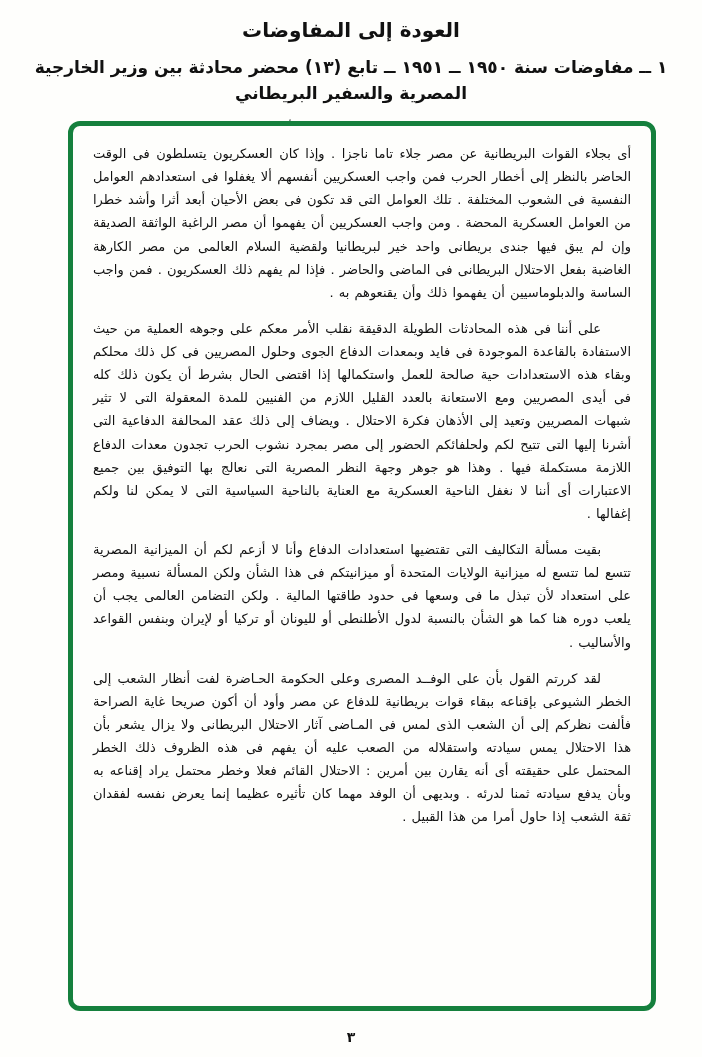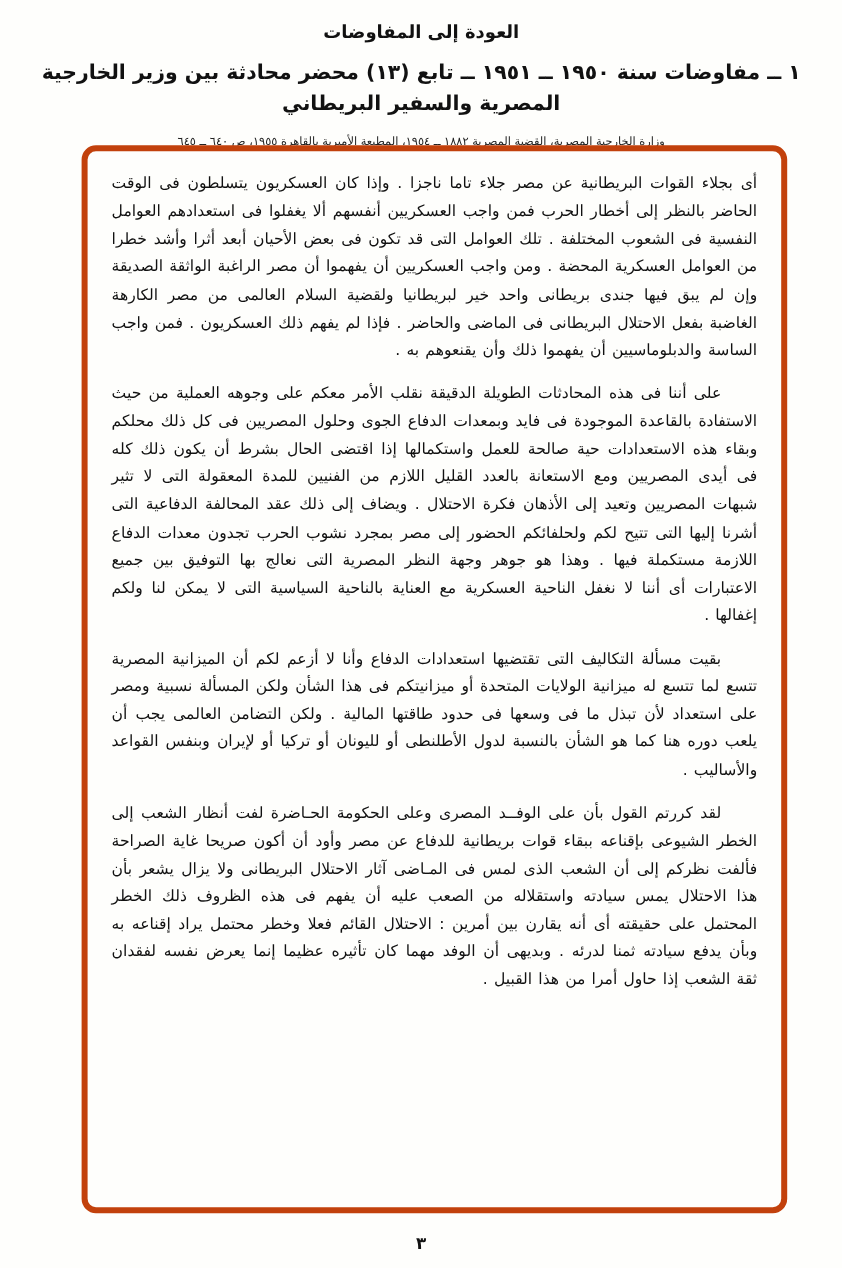--- a/index.html
+++ b/index.html
@@ -16,21 +16,21 @@
     direction: rtl;
     font-family: "DejaVu Sans", sans-serif;
     color: #111;
     overflow: hidden;
   }
   .doc-header {
     padding-top: 18px;
     text-align: center;
   }
   .doc-title {
-    font-size: 15px;
+    font-size: 20px;
     font-weight: bold;
     letter-spacing: 0.5px;
   }
   .doc-subtitle {
     font-size: 17px;
     font-weight: bold;
     margin-top: 13px;
     padding: 0 10px;
     line-height: 1.5;
   }
@@ -40,21 +40,21 @@
     padding: 0 30px;
     color: #222;
   }
   .green-box {
     position: absolute;
     left: 68px;
     top: 121px;
     width: 588px;
     height: 890px;
     box-sizing: border-box;
-    border: 5px solid #c2410c;
+    border: 5px solid #15803d;
     border-radius: 12px;
     padding: 16px 20px 10px 20px;
     overflow: hidden;
     background: #fefefc;
   }
   .para {
     font-size: 13px;
     line-height: 1.78;
     text-align: justify;
     margin: 0 0 13px 0;

